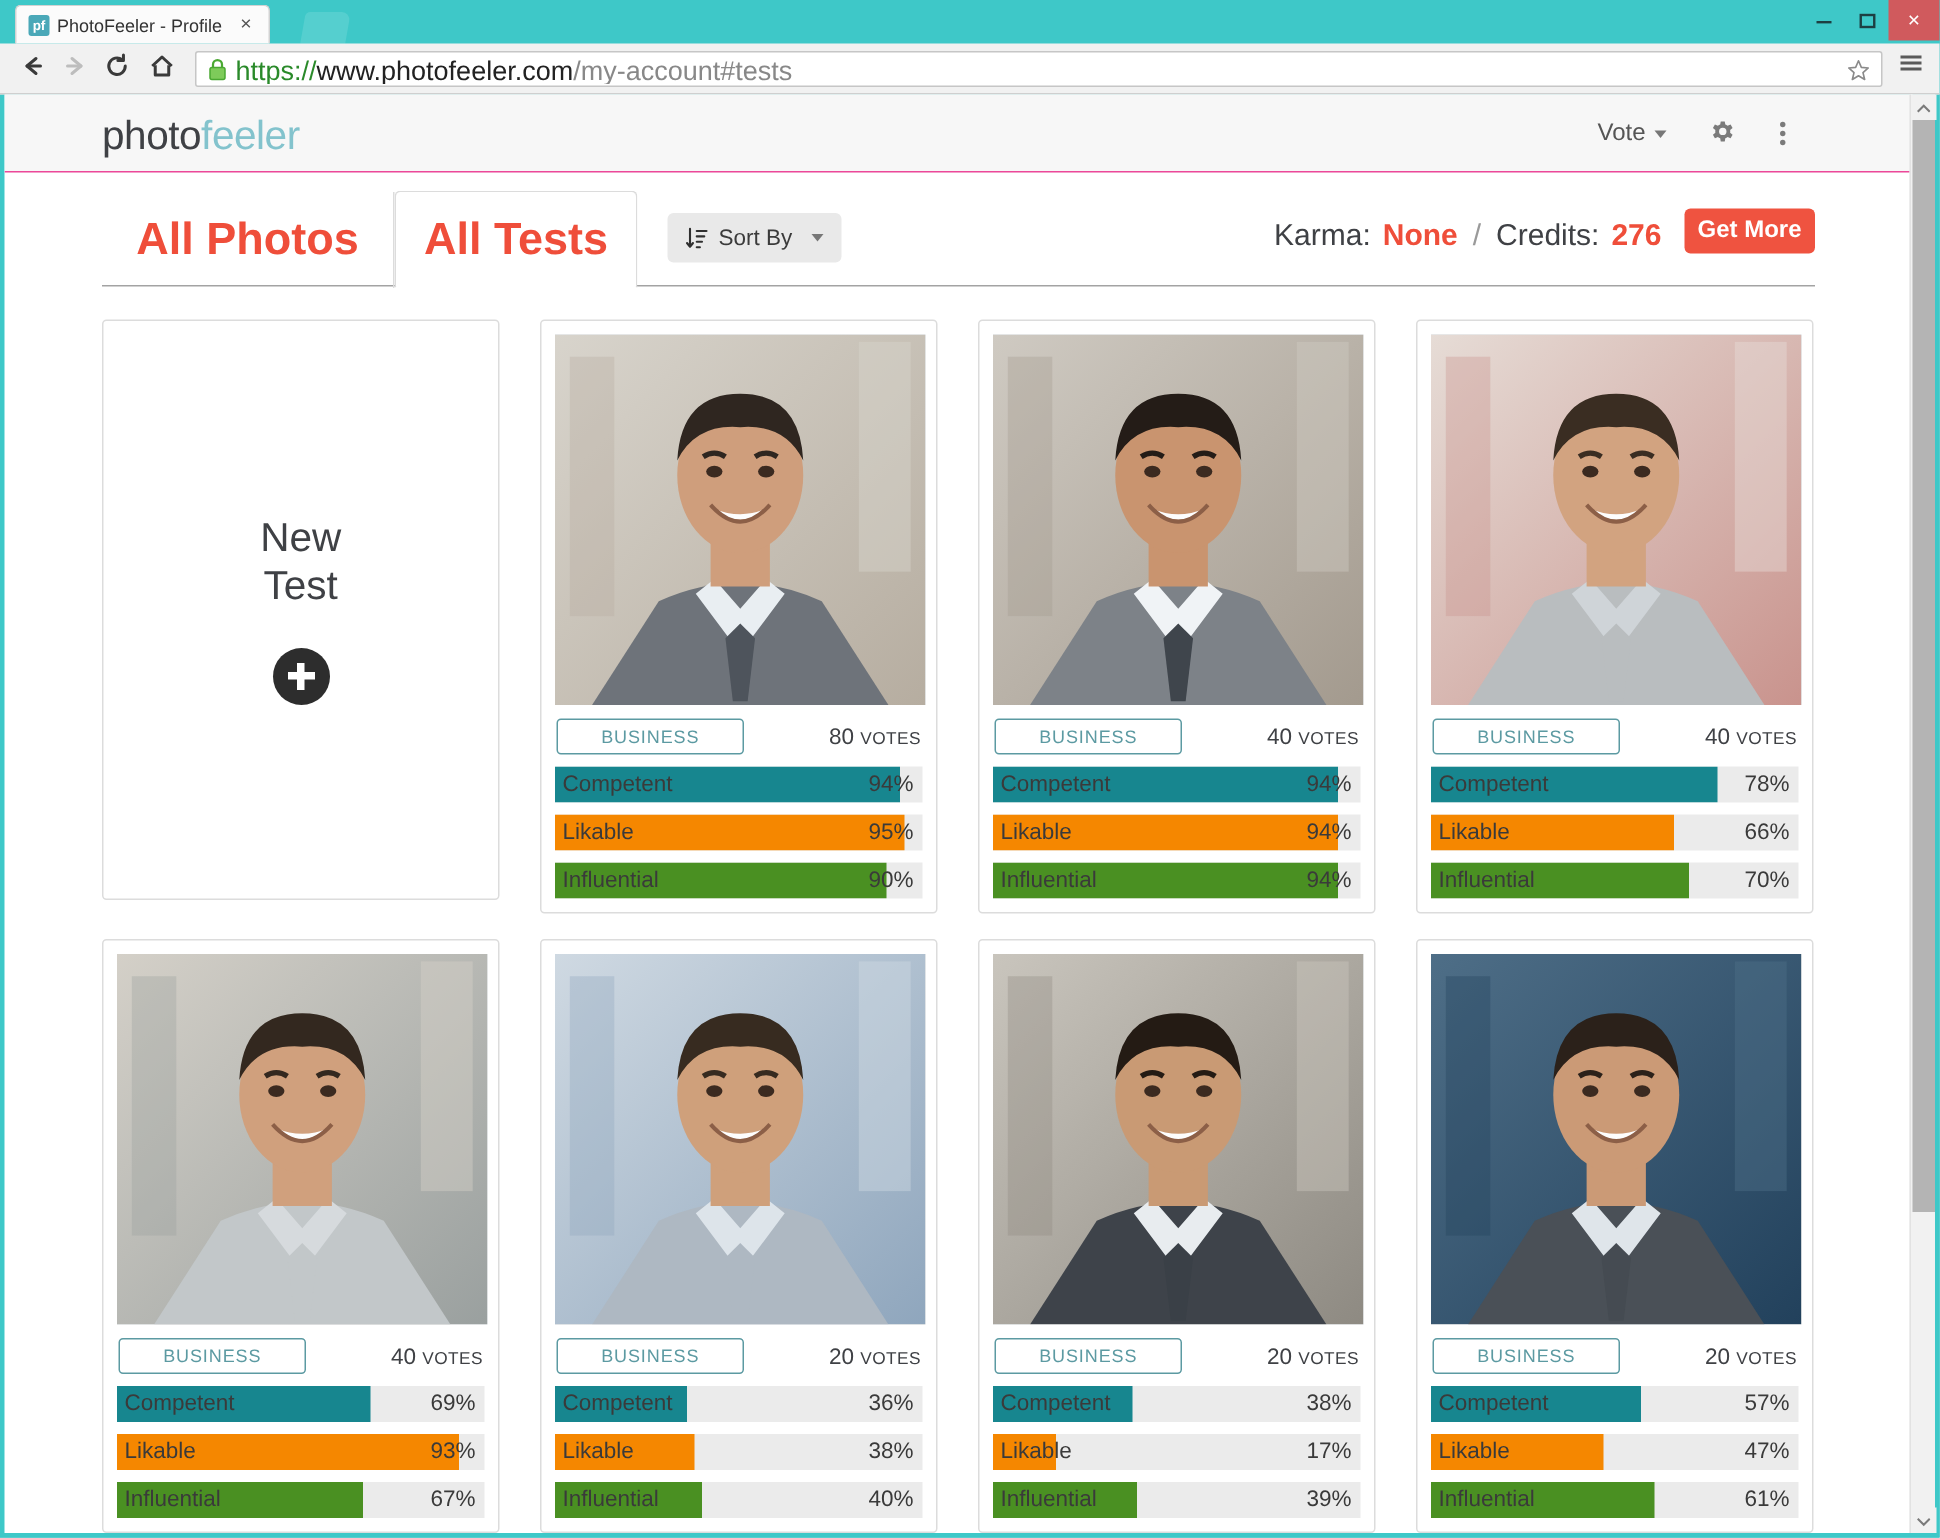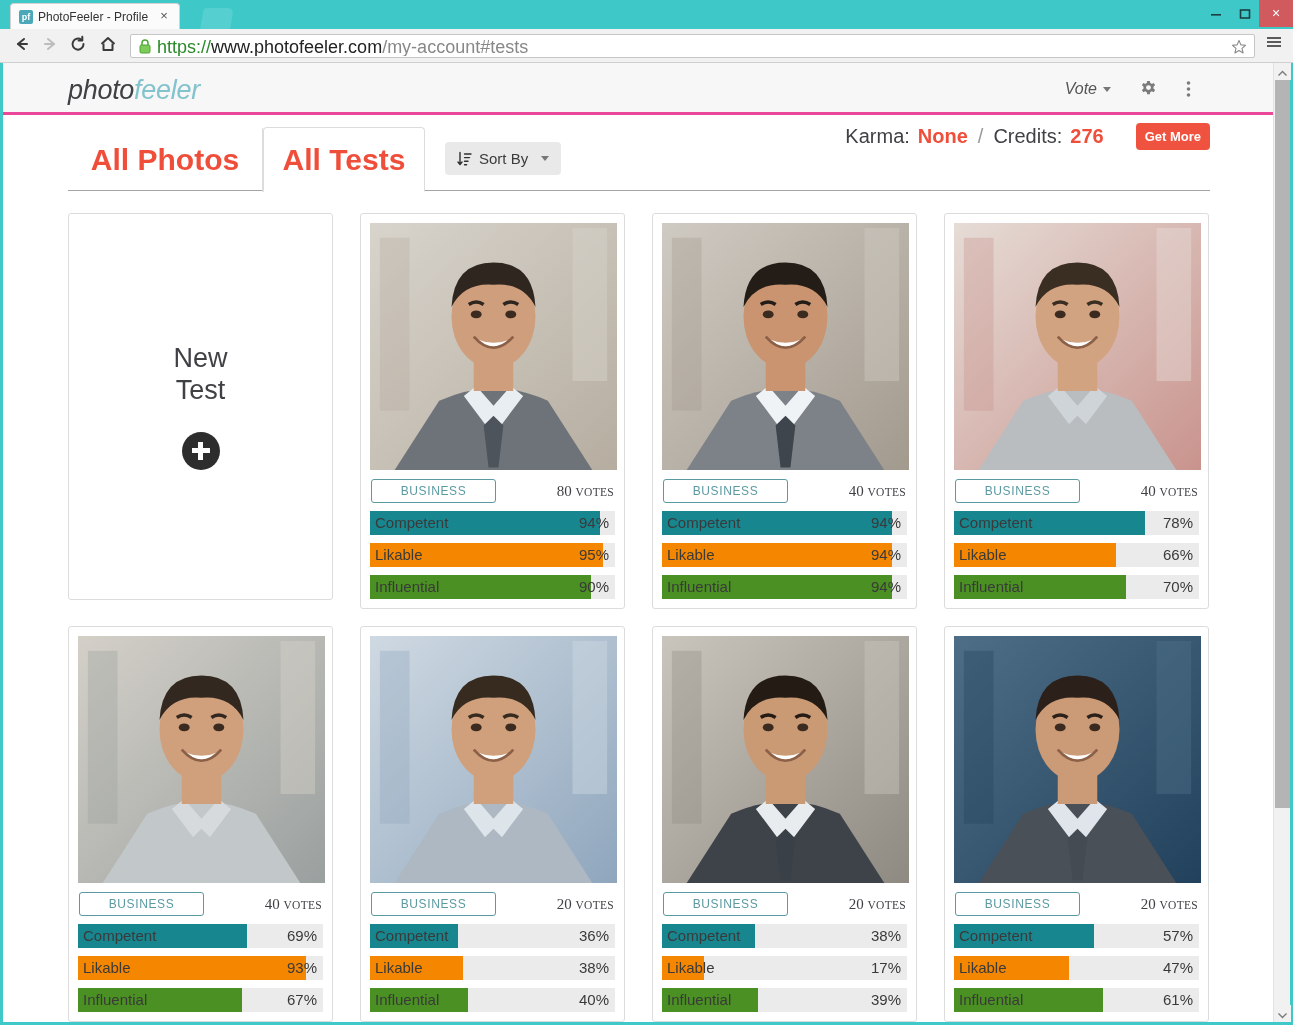--- a/index.html
+++ b/index.html
@@ -119,21 +119,21 @@
   #sarrow-up { top: 0; }
   #sarrow-dn { bottom: 0; }
   #vthumb {
     position: absolute; left: 1px; top: 17px; width: 15px; height: 728px;
     background: #b4b4b4; cursor: pointer;
   }
 
   
   #site-header {
     position: relative; height: 52px;
-    background: #f7f7f7; border-bottom: 3px solid #ec4899; font-style: italic;
+    background: #f7f7f7; border-bottom: 1px solid #ec4899;
   }
   #logo {
     position: absolute; left: 65px; top: 12px;
     font-size: 27px; letter-spacing: -0.3px;
   }
   #logo .a { color: #3f4145; }
   #logo .b { color: #83c3cd; }
   #hdr-nav {
     position: absolute; right: 67px; top: 0; height: 52px;
     display: flex; align-items: stretch;
@@ -172,29 +172,29 @@
     border-radius: 4px 4px 0 0; top: 12px; height: 65px;
   }
   #sortby {
     position: absolute; left: 377px; top: 27px;
     height: 33px; padding: 0 12px;
     display: flex; align-items: center; gap: 7px;
     background: #e9e9e9; border-radius: 4px;
     font-size: 15px; color: #3b3b3b; cursor: pointer;
   }
   #karma {
-    position: absolute; right: 0; top: 8px;
-    display: flex; align-items: center; gap: 8px;
+    position: absolute; right: 0; top: 24px;
+    display: flex; align-items: flex-end; gap: 8px;
     font-size: 20px; color: #3f4145; white-space: nowrap;
   }
   #karma .hi { color: #ef4e3a; font-weight: bold; }
   #karma .sep { color: #9a9a9a; margin: 0 2px; }
   #getmore {
-    margin-left: 24px; background: #ef5340; color: #fff;
-    font-size: 13px; font-weight: bold;
+    margin-left: 7px; background: #ef5340; color: #fff;
+    font-size: 16px; font-weight: bold;
     padding: 6px 9px; border-radius: 4px; cursor: pointer;
   }
 
   
   #grid {
     position: relative; margin: 22px 65px 0 65px;
     display: grid; grid-template-columns: repeat(4, 265px);
     column-gap: 27px; row-gap: 17px;
   }
   .card {
@@ -231,21 +231,21 @@
   .cardmeta {
     display: flex; align-items: center; justify-content: space-between;
     margin-top: 9px; margin-bottom: 8px; padding: 0 1px;
   }
   .badge {
     border: 1px solid #5c9aa2; color: #5c9aa2;
     font-size: 12px; letter-spacing: 0.6px;
     padding: 4px 0; border-radius: 3px; width: 125px;
     text-align: center; cursor: pointer;
   }
-  .votes { font-size: 15px; color: #3f4145; font-family: Liberation Serif, serif; }
+  .votes { font-size: 15px; color: #3f4145; }
   .votes .n { font-weight: normal; }
   .votes .w { font-size: 11.5px; letter-spacing: 0.3px; }
 
   .bar {
     position: relative; height: 24px; background: #ebebeb;
     margin-bottom: 8px; overflow: hidden;
   }
   .bar:last-child { margin-bottom: 0; }
   .fill { position: absolute; left: 0; top: 0; bottom: 0; }
   .bar .lbl {

